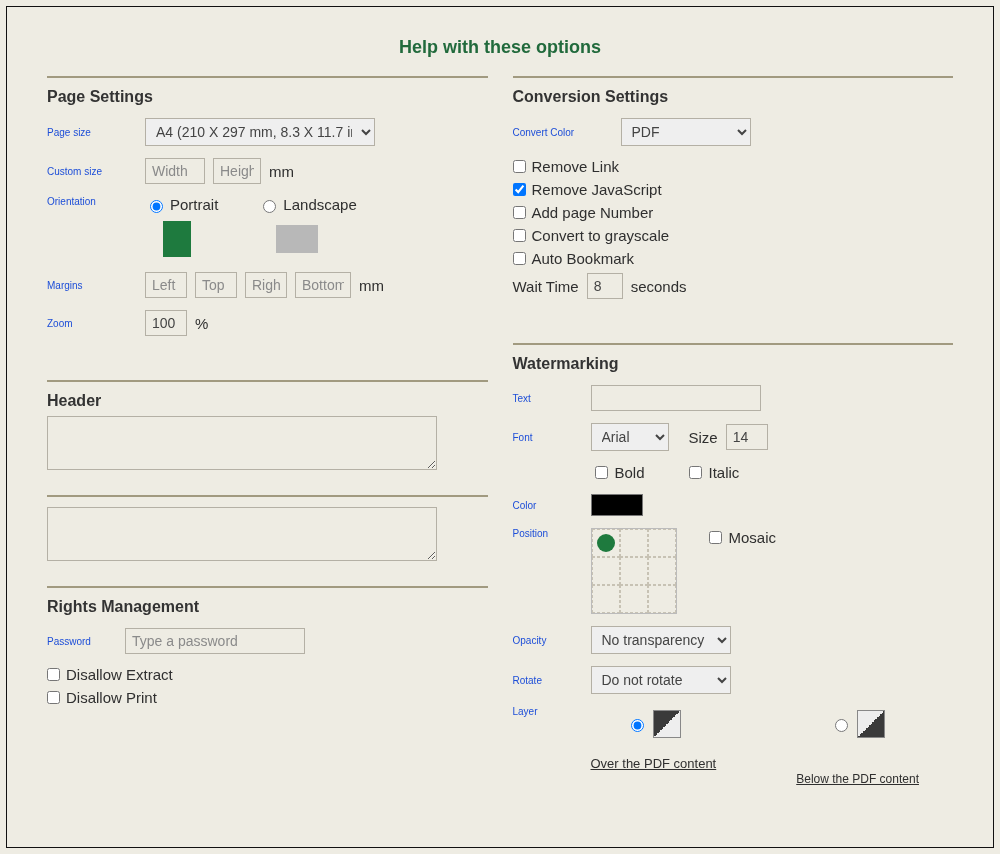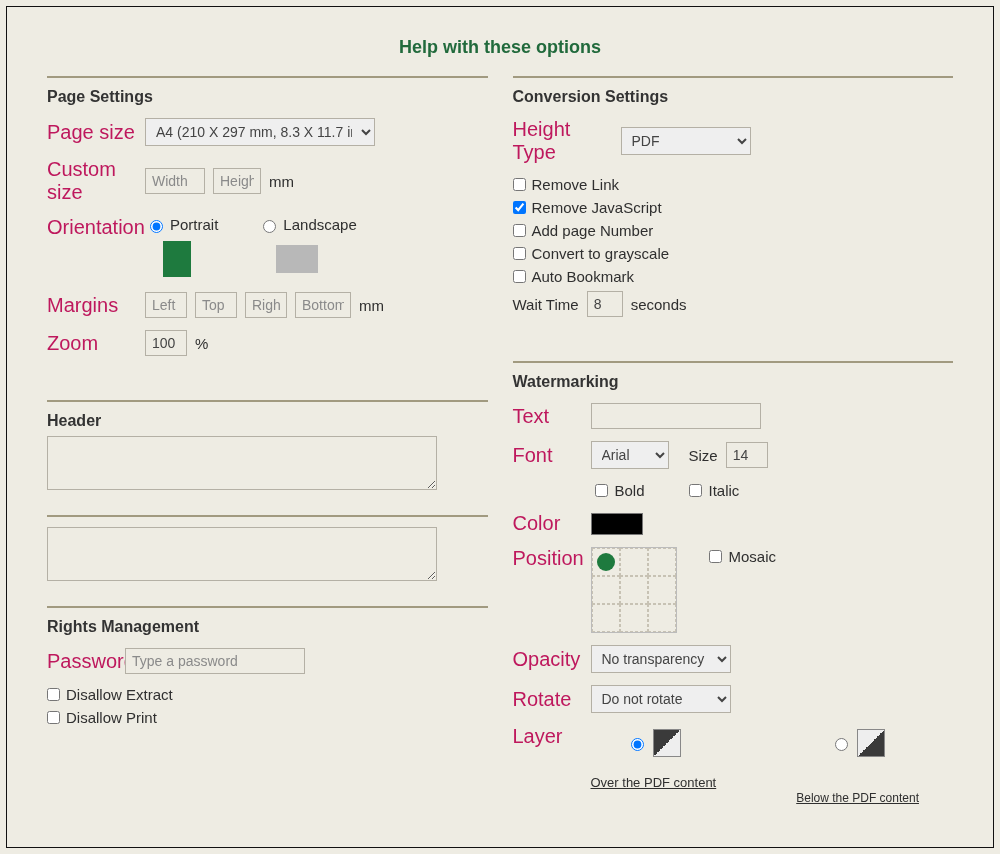--- a/index.html
+++ b/index.html
@@ -45,22 +45,22 @@
     margin-bottom:6px;
   }
   .row {
     display:flex;
     align-items:center;
     gap:8px;
     margin:12px 0;
   }
   .label {
     width:90px;
-    color:#be185d;
-    font-size:20px;
+    color:#1d4ed8;
+    font-size:10px;
   }
   select, input[type=text], input[type=password], textarea {
     font-family:inherit;
     font-size:14px;
     background:#eeece3;
     border:1px solid #b4b0a5;
     padding:4px 6px;
     color:#444;
   }
   select { background:#efefef; }
@@ -195,21 +195,21 @@
         <input type="checkbox" style="">
         <span>Disallow Print</span>
       </div>
     </div>
 
     <div class="col">
       <hr class="hr">
       <div class="section-title">Conversion Settings</div>
 
       <div class="row">
-        <div class="label" style="width:100px">Height Type</div>
+        <div class="label" style="width:100px">Convert Color</div>
         <select style="width:130px">
           <option>PDF</option>
         </select>
       </div>
 
       <div class="checkbox-row">
           <input type="checkbox" style="">
           <span>Remove Link</span>
         </div>
       <div class="checkbox-row">

